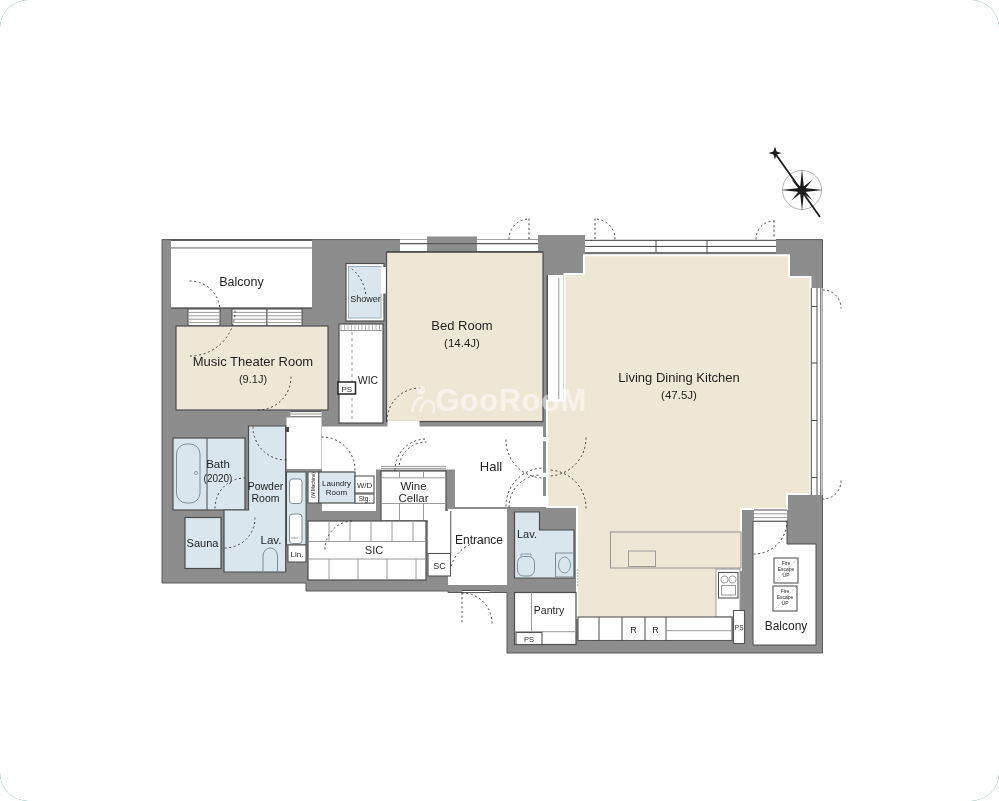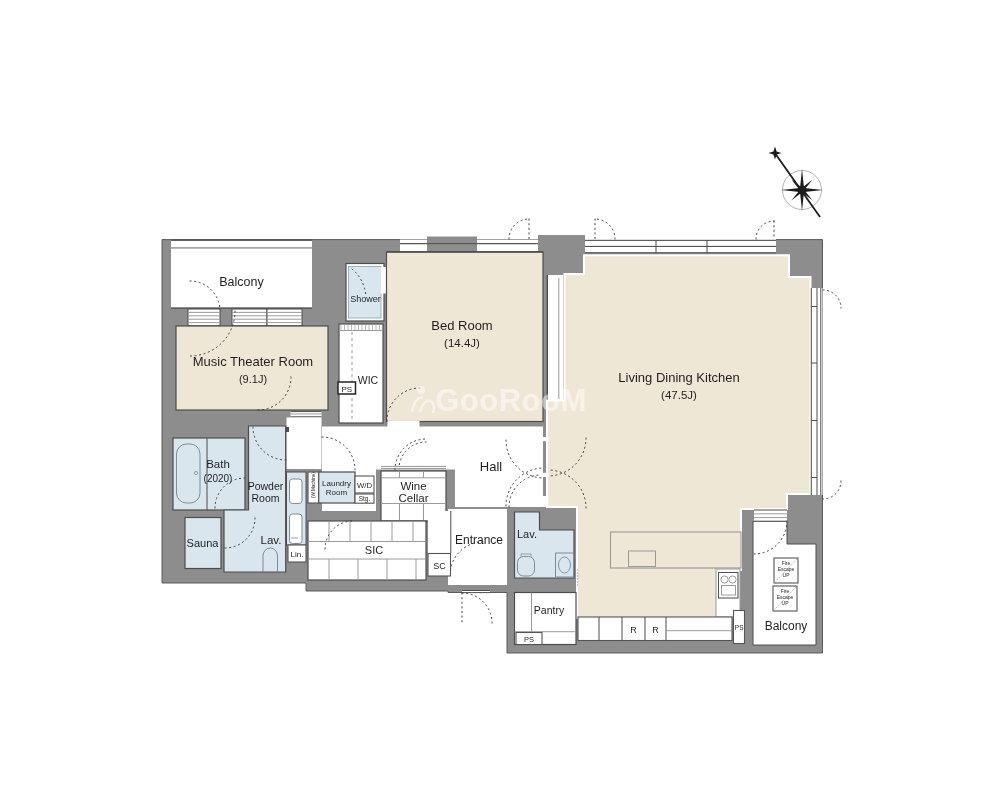--- a/index.html
+++ b/index.html
@@ -1,16 +1,16 @@
 <!DOCTYPE html>
 <html><head>
 <meta charset="utf-8">
 <style>
 html,body{margin:0;padding:0;background:#fff;}
-#wrap{width:999px;height:801px;position:relative;background:#0f766e;overflow:hidden;}
+#wrap{width:999px;height:801px;position:relative;background:#0f766e;overflow:hidden;border-radius:28px;}
 text{font-family:"Liberation Sans",sans-serif;fill:#1f1f1f;}
 .w{fill:#ffffff}.bg{fill:#efe7d6}.bl{fill:#d9e6ee}
 .ln{stroke:#4d4d4d;stroke-width:1.2;fill:none}
 .lt{stroke:#4d4d4d;stroke-width:1;fill:none}
 .tn{stroke:#9a9a9a;stroke-width:1;fill:none}
 .ds{stroke:#3c3c3c;stroke-width:1;fill:none;stroke-dasharray:1.2 3.4;stroke-linecap:round}
 .bx{fill:#fff;stroke:#555;stroke-width:1.1}
 .tm{text-anchor:middle}
 </style>
 </head>

